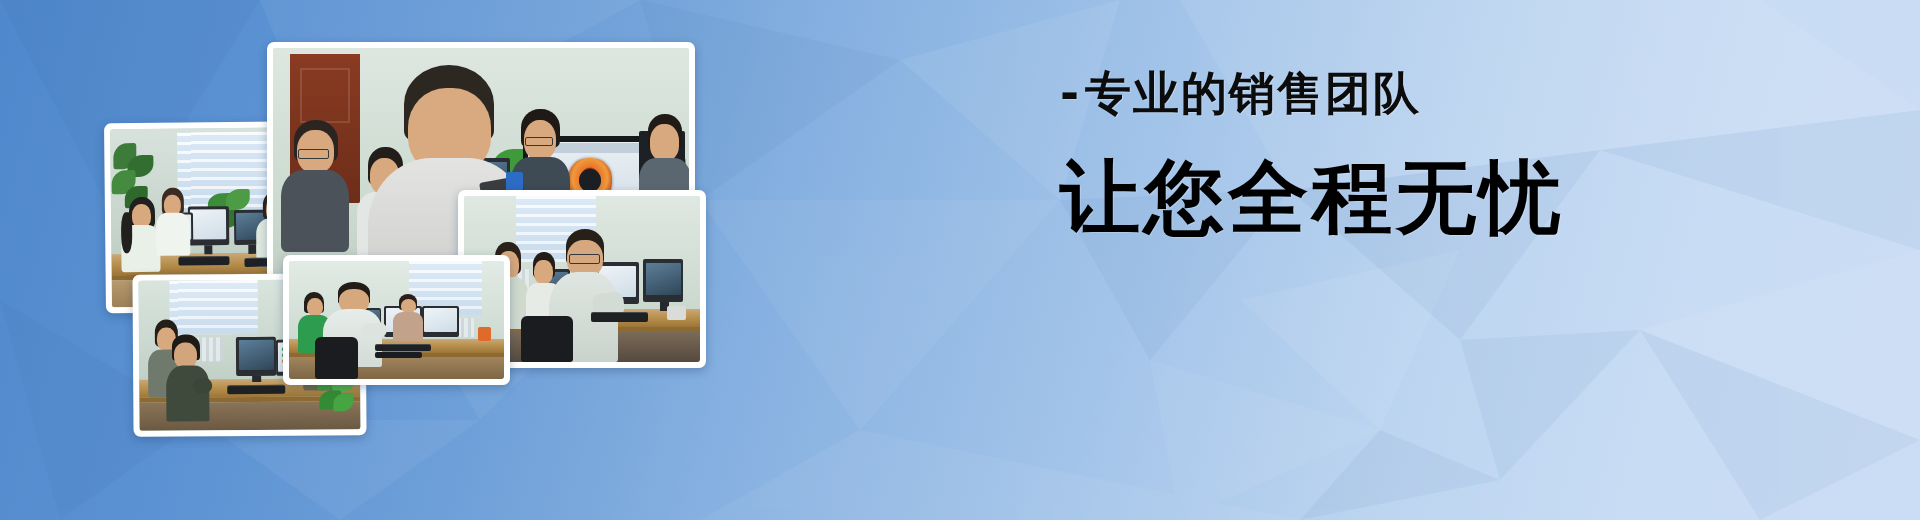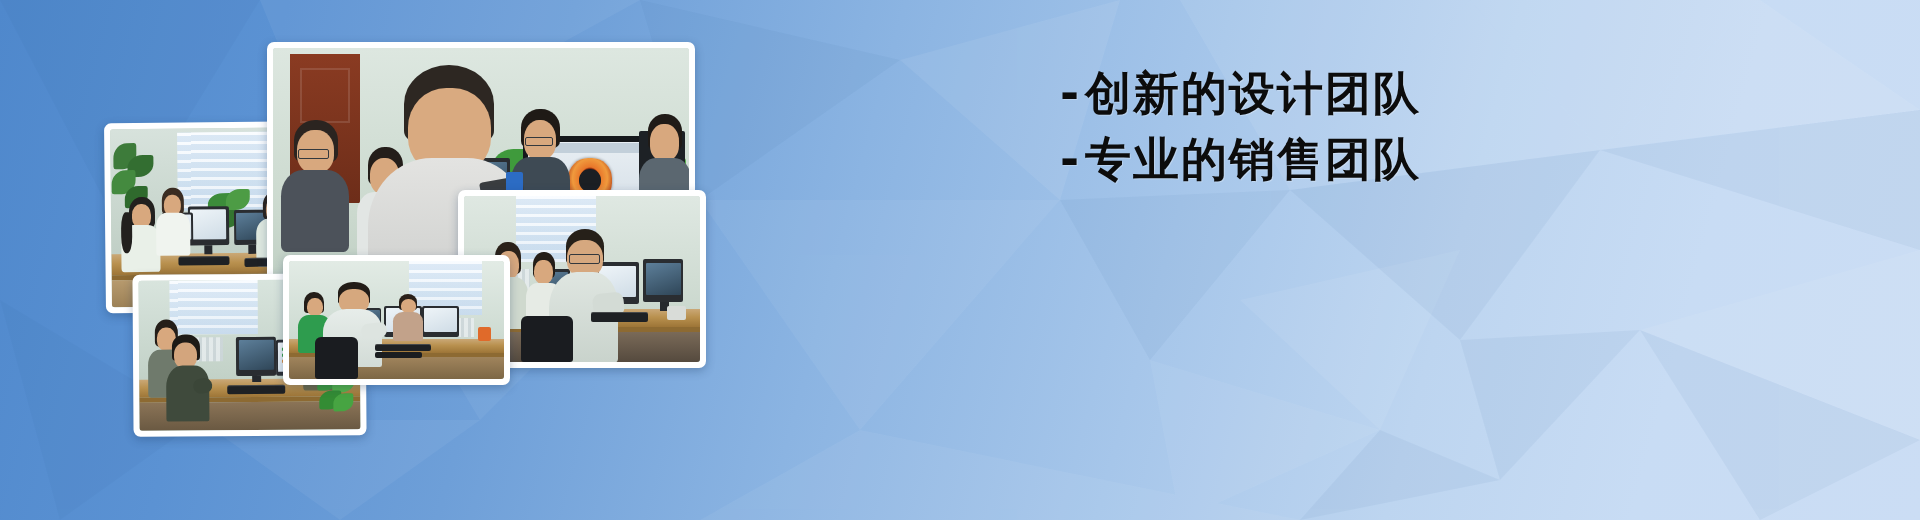--- a/index.html
+++ b/index.html
@@ -419,24 +419,22 @@
           <div class="chair" style="left:12%;top:64%;width:20%;height:36%;"></div>
           <div style="position:absolute;left:88%;top:56%;width:6%;height:12%;background:#e06a2a;border-radius:2px;"></div>
         </div>
       </div>
     </div>
 
   </div>
 
   <div id="textblock">
 
-    <div class="bullet">
-      <span class="dash">-</span><span>创新的设计团队</span>
-    </div>
 
     <div class="bullet">
       <span class="dash">-</span><span>专业的销售团队</span>
     </div>
 
 
+    <div id="headline">让您全程无忧</div>
   </div>
 
 </div>
 
 </body></html>

